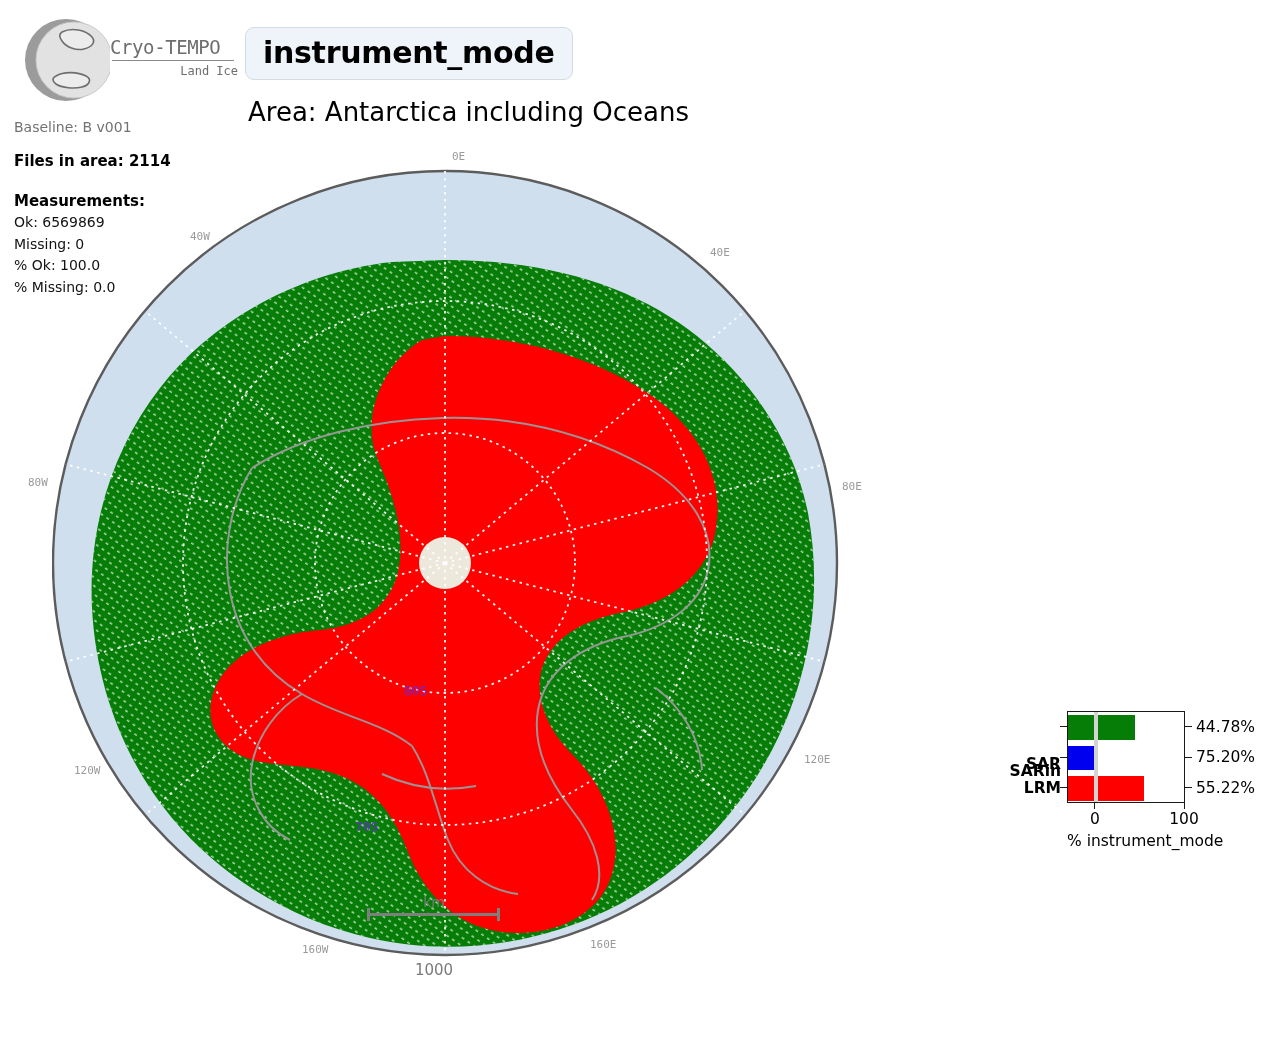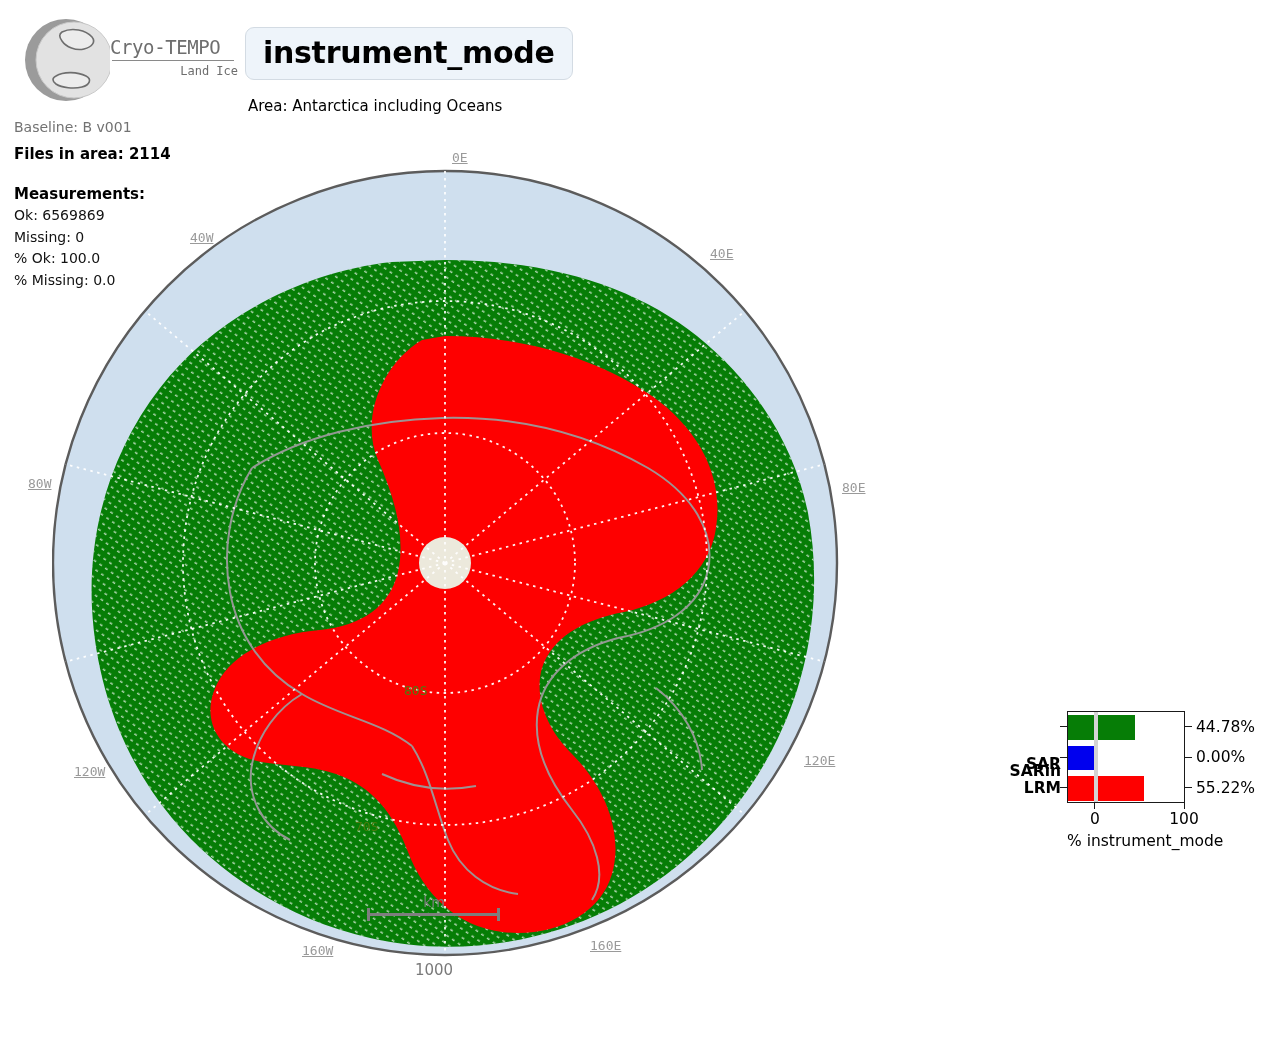--- a/index.html
+++ b/index.html
@@ -74,21 +74,21 @@
   #baseline-label {
     font-size: 14px;
     color: #727272;
     line-height: 20px;
     margin-top: 1px;
   }
   #files-label {
     font-size: 15px;
     font-weight: bold;
     line-height: 22px;
-    margin-top: 6px;
+    margin-top: 13px;
   }
   #measurements-heading {
     font-size: 15px;
     font-weight: bold;
     line-height: 22px;
     margin-top: 18px;
   }
   .meas-line {
     font-size: 14px;
     line-height: 21.5px;
@@ -106,51 +106,50 @@
     border-radius: 9px;
     font-size: 30px;
     font-weight: bold;
     letter-spacing: -0.3px;
     white-space: nowrap;
   }
   #area-subtitle {
     position: absolute;
     left: 248px;
     top: 97px;
-    font-size: 15px;
+    font-size: 26px;
     white-space: nowrap;
   }
 
   
   #map-wrap {
     position: absolute;
     left: 52px;
     top: 168px;
     width: 790px;
     height: 790px;
   }
   #map-disc {
     position: absolute;
     left: 0; top: 0;
     width: 790px;
     height: 790px;
   }
   .maplabel {
     position: absolute;
     font-family: "DejaVu Sans Mono", "Liberation Mono", monospace;
-    font-size: 13px;
+    font-size: 11px;
     color: #9a9a9a;
     white-space: nowrap;
-    text-decoration: underline;
   }
   .latlabel {
     position: absolute;
     font-family: "DejaVu Sans Mono", "Liberation Mono", monospace;
     font-size: 13px;
-    color: #4d7c0f;
+    color: #6d28d9;
     white-space: nowrap;
   }
   
   #scalebar {
     position: absolute;
     left: 367px;
     top: 908px;
     width: 133px;
     height: 12px;
   }
@@ -459,21 +458,21 @@
       <div class="bar-left" style="background:#fe0000;"></div>
       <div class="bar-right" style="background: rgb(254, 0, 0); width: 46.6609px;"></div>
     </div>
   </div>
 
   <div class="legend-tick-right" style="top:20px;"></div>
   <div class="legend-tick-right" style="top:51px;"></div>
   <div class="legend-tick-right" style="top:81px;"></div>
 
   <div class="legend-value" style="top:12px;">44.78%</div>
-  <div class="legend-value" style="top:42px;">0.00%</div>
+  <div class="legend-value" style="top:42px;">75.20%</div>
   <div class="legend-value" style="top:73px;">55.22%</div>
 
   <div class="legend-tick-bottom" style="left:94px;"></div>
   <div class="legend-tick-bottom" style="left:184px;"></div>
   <div class="legend-xtick-label" style="left:95px;">0</div>
   <div class="legend-xtick-label" style="left:184px;">100</div>
 
   <div id="legend-xlabel">% instrument_mode</div>
 </div>
 

